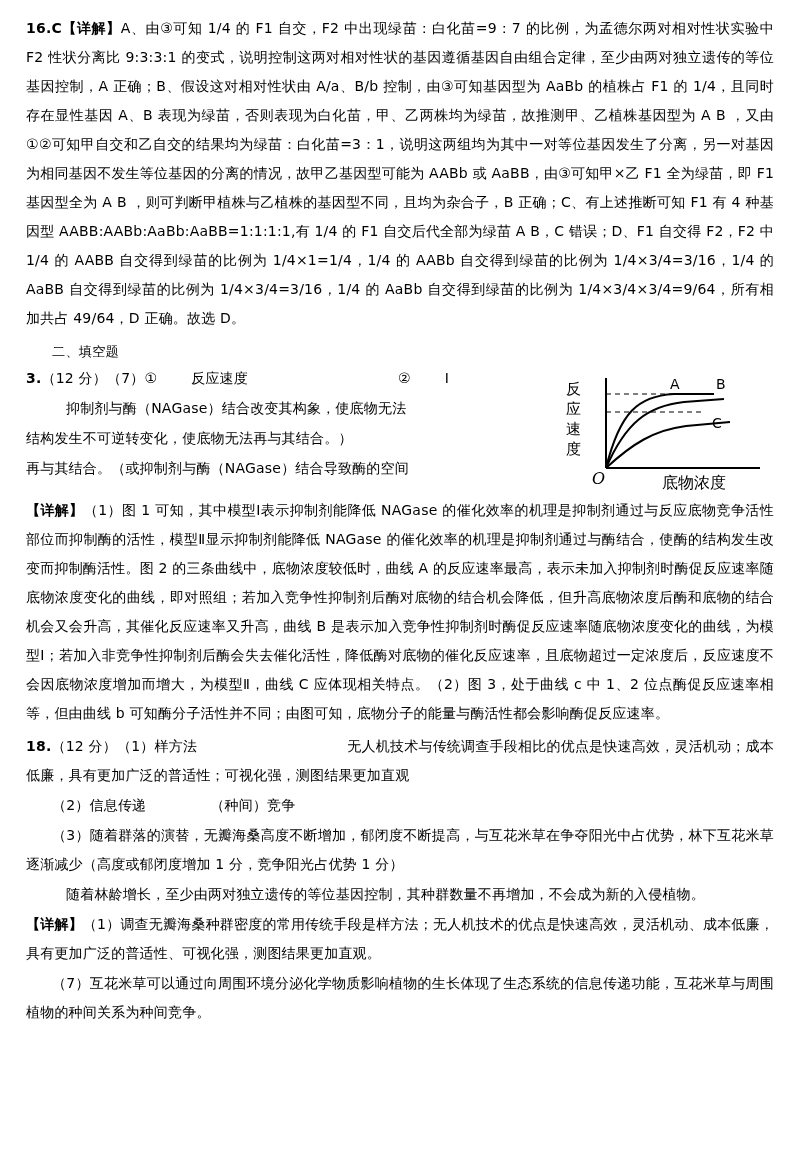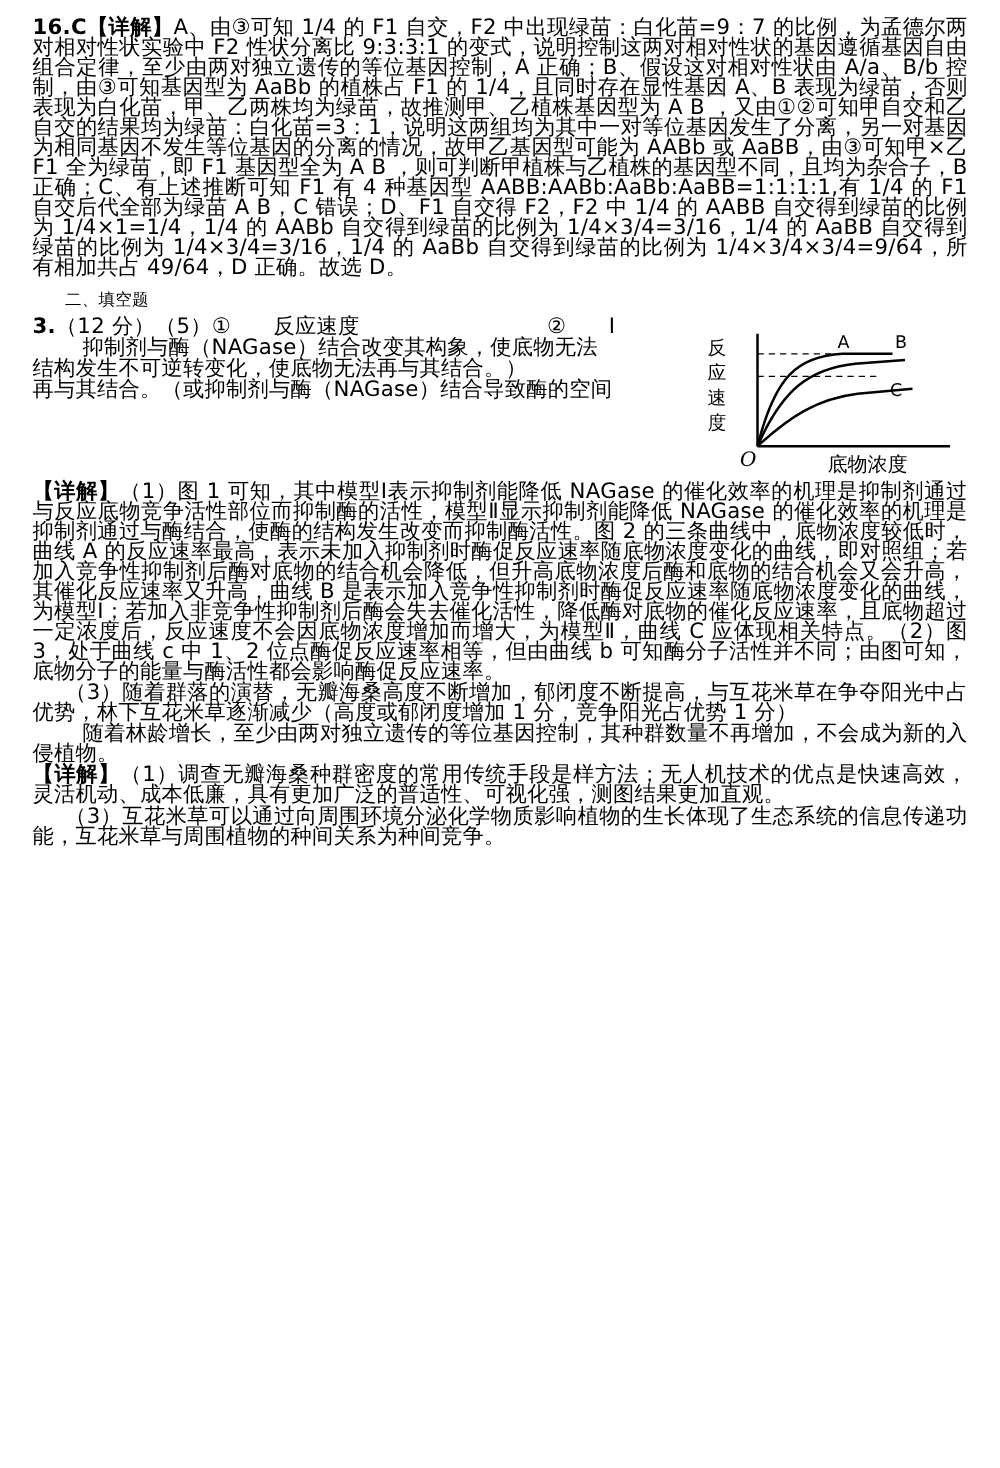--- a/index.html
+++ b/index.html
@@ -17,22 +17,22 @@
   }
   .page {
     position: relative;
     width: 800px;
     height: 1174px;
     padding: 14px 26px 0 26px;
     box-sizing: border-box;
   }
   p {
     margin: 0 0 1px 0;
-    font-size: 17px;
-    line-height: 16px;
+    font-size: 14px;
+    line-height: 29px;
     text-align: justify;
     text-justify: inter-ideograph;
     letter-spacing: 0.2px;
   }
   .indent1 { text-indent: 0; }
   .indent2 { text-indent: 26px; }
   .indent3 { text-indent: 40px; }
   .sec-title {
     margin-top: 7px;
     margin-bottom: 1px;
@@ -66,21 +66,21 @@
 <body>
 
 <div class="page">
 
   <p class="indent1"><span class="q-num">16.C</span><span class="bold">【详解】</span><span>A、由③可知 1/4 的 F1 自交，F2 中出现绿苗：白化苗=9：7 的比例，为孟德尔两对相对性状实验中 F2 性状分离比 9:3:3:1 的变式，说明控制这两对相对性状的基因遵循基因自由组合定律，至少由两对独立遗传的等位基因控制，A 正确；B、假设这对相对性状由 A/a、B/b 控制，由③可知基因型为 AaBb 的植株占 F1 的 1/4，且同时存在显性基因 A、B 表现为绿苗，否则表现为白化苗，甲、乙两株均为绿苗，故推测甲、乙植株基因型为 A B ，又由①②可知甲自交和乙自交的结果均为绿苗：白化苗=3：1，说明这两组均为其中一对等位基因发生了分离，另一对基因为相同基因不发生等位基因的分离的情况，故甲乙基因型可能为 AABb 或 AaBB，由③可知甲×乙 F1 全为绿苗，即 F1 基因型全为 A B ，则可判断甲植株与乙植株的基因型不同，且均为杂合子，B 正确；C、有上述推断可知 F1 有 4 种基因型 AABB:AABb:AaBb:AaBB=1:1:1:1,有 1/4 的 F1 自交后代全部为绿苗 A B，C 错误；D、F1 自交得 F2，F2 中 1/4 的 AABB 自交得到绿苗的比例为 1/4×1=1/4，1/4 的 AABb 自交得到绿苗的比例为 1/4×3/4=3/16，1/4 的 AaBB 自交得到绿苗的比例为 1/4×3/4=3/16，1/4 的 AaBb 自交得到绿苗的比例为 1/4×3/4×3/4=9/64，所有相加共占 49/64，D 正确。故选 D。</span></p>
 
   <p class="sec-title indent2">二、填空题</p>
 
   <div class="block17">
     <div class="txt-col">
-      <p class="indent1"><span class="q-num">3.</span><span>（12 分）</span><span>（5）①</span><span class="gap-s"></span><span>反应速度</span><span class="gap-xl"></span><span>②</span><span class="gap-s"></span><span>Ⅰ</span></p>
+      <p class="indent1"><span class="q-num">3.</span><span>（12 分）</span><span>（7）①</span><span class="gap-s"></span><span>反应速度</span><span class="gap-xl"></span><span>②</span><span class="gap-s"></span><span>Ⅰ</span></p>
       <p class="indent3">抑制剂与酶（NAGase）结合改变其构象，使底物无法</p>
       <p class="indent1">结构发生不可逆转变化，使底物无法再与其结合。）</p>
       <p class="indent1">再与其结合。（或抑制剂与酶（NAGase）结合导致酶的空间</p>
     </div>
 
     <div class="fig-wrap">
       <svg width="230" height="122" viewBox="0 0 230 122">
 
         <line x1="62" y1="6" x2="62" y2="96" stroke="#000" stroke-width="2"></line>
 
@@ -107,18 +107,20 @@
         <text x="22" y="62" font-family="DejaVu Sans, sans-serif" font-size="15">速</text>
         <text x="22" y="82" font-family="DejaVu Sans, sans-serif" font-size="15">度</text>
 
         <text x="118" y="116" font-family="DejaVu Sans, sans-serif" font-size="16">底物浓度</text>
       </svg>
     </div>
   </div>
 
   <p class="indent1"><span class="bold">【详解】</span><span>（1）图 1 可知，其中模型I表示抑制剂能降低 NAGase 的催化效率的机理是抑制剂通过与反应底物竞争活性部位而抑制酶的活性，模型Ⅱ显示抑制剂能降低 NAGase 的催化效率的机理是抑制剂通过与酶结合，使酶的结构发生改变而抑制酶活性。图 2 的三条曲线中，底物浓度较低时，曲线 A 的反应速率最高，表示未加入抑制剂时酶促反应速率随底物浓度变化的曲线，即对照组；若加入竞争性抑制剂后酶对底物的结合机会降低，但升高底物浓度后酶和底物的结合机会又会升高，其催化反应速率又升高，曲线 B 是表示加入竞争性抑制剂时酶促反应速率随底物浓度变化的曲线，为模型I；若加入非竞争性抑制剂后酶会失去催化活性，降低酶对底物的催化反应速率，且底物超过一定浓度后，反应速度不会因底物浓度增加而增大，为模型Ⅱ，曲线 C 应体现相关特点。（2）图 3，处于曲线 c 中 1、2 位点酶促反应速率相等，但由曲线 b 可知酶分子活性并不同；由图可知，底物分子的能量与酶活性都会影响酶促反应速率。</span></p>
 
+  <p class="indent1 q18"><span class="q-num">18.</span><span>（12 分）</span><span>（1）样方法</span><span class="gap-xl"></span><span>无人机技术与传统调查手段相比的优点是快速高效，灵活机动；成本低廉，具有更加广泛的普适性；可视化强，测图结果更加直观</span></p>
+  <p class="indent2"><span>（2）信息传递</span><span class="gap-m"></span><span>（种间）竞争</span></p>
   <p class="indent2">（3）随着群落的演替，无瓣海桑高度不断增加，郁闭度不断提高，与互花米草在争夺阳光中占优势，林下互花米草逐渐减少（高度或郁闭度增加 1 分，竞争阳光占优势 1 分）</p>
   <p class="indent3">随着林龄增长，至少由两对独立遗传的等位基因控制，其种群数量不再增加，不会成为新的入侵植物。</p>
   <p class="indent1"><span class="bold">【详解】</span><span>（1）调查无瓣海桑种群密度的常用传统手段是样方法；无人机技术的优点是快速高效，灵活机动、成本低廉，具有更加广泛的普适性、可视化强，测图结果更加直观。</span></p>
-  <p class="indent2">（3）互花米草可以通过向周围环境分泌化学物质影响植物的生长体现了生态系统的信息传递功能，互花米草与周围植物的种间关系为种间竞争。</p>
+  <p class="indent2">（7）互花米草可以通过向周围环境分泌化学物质影响植物的生长体现了生态系统的信息传递功能，互花米草与周围植物的种间关系为种间竞争。</p>
 
 </div>
 
 </body></html>

